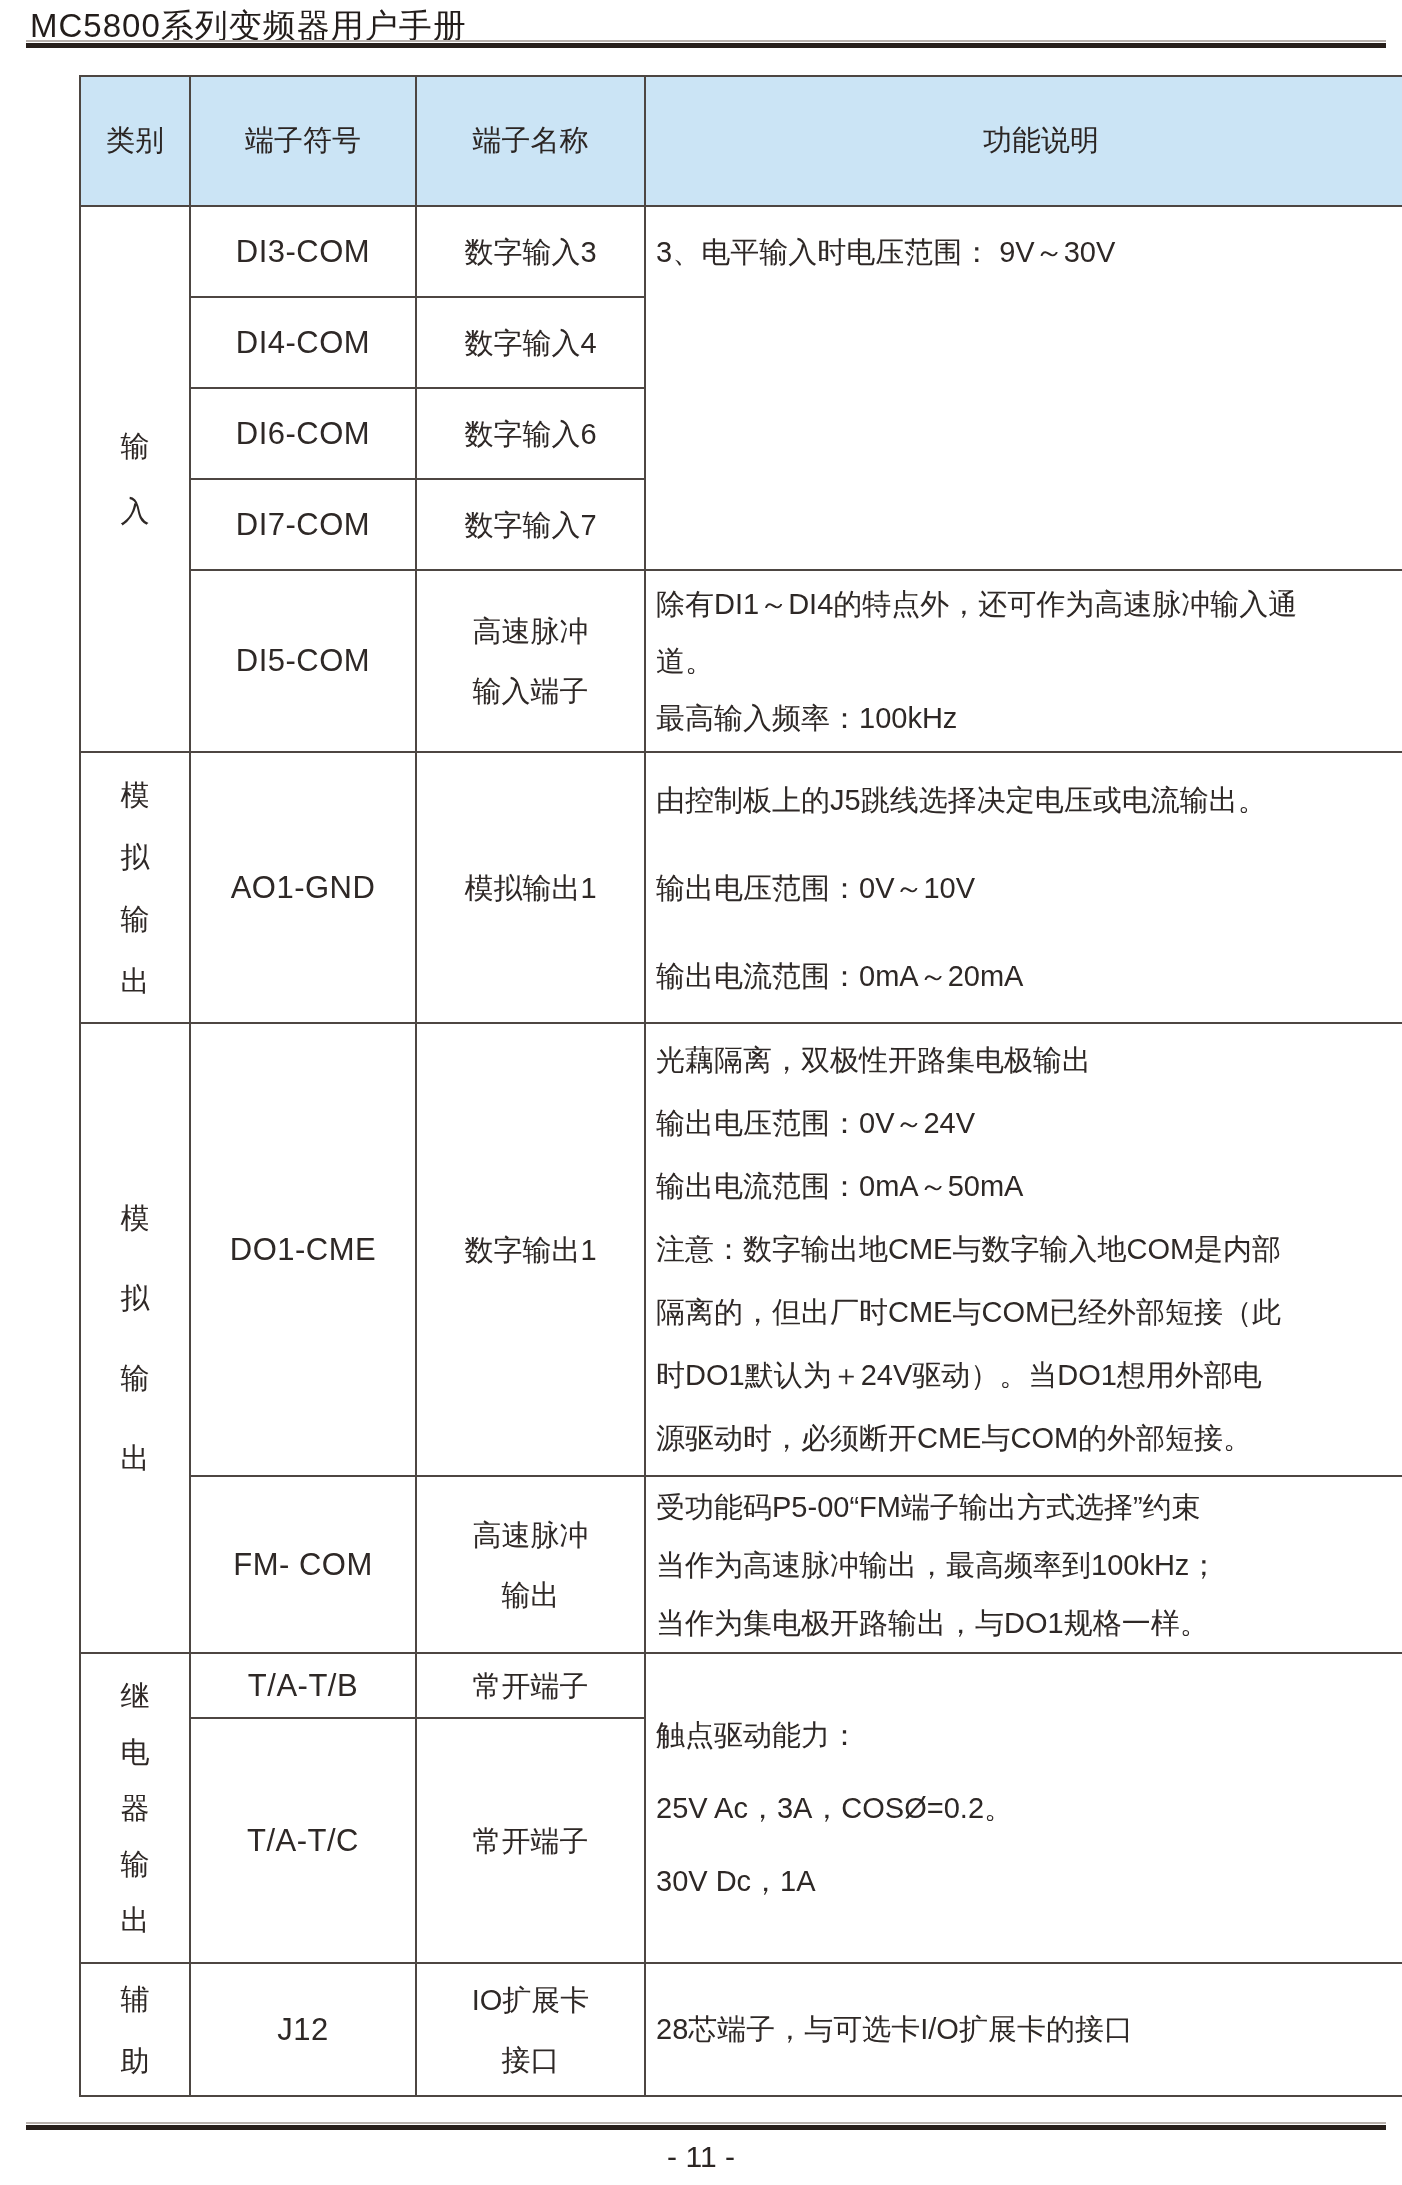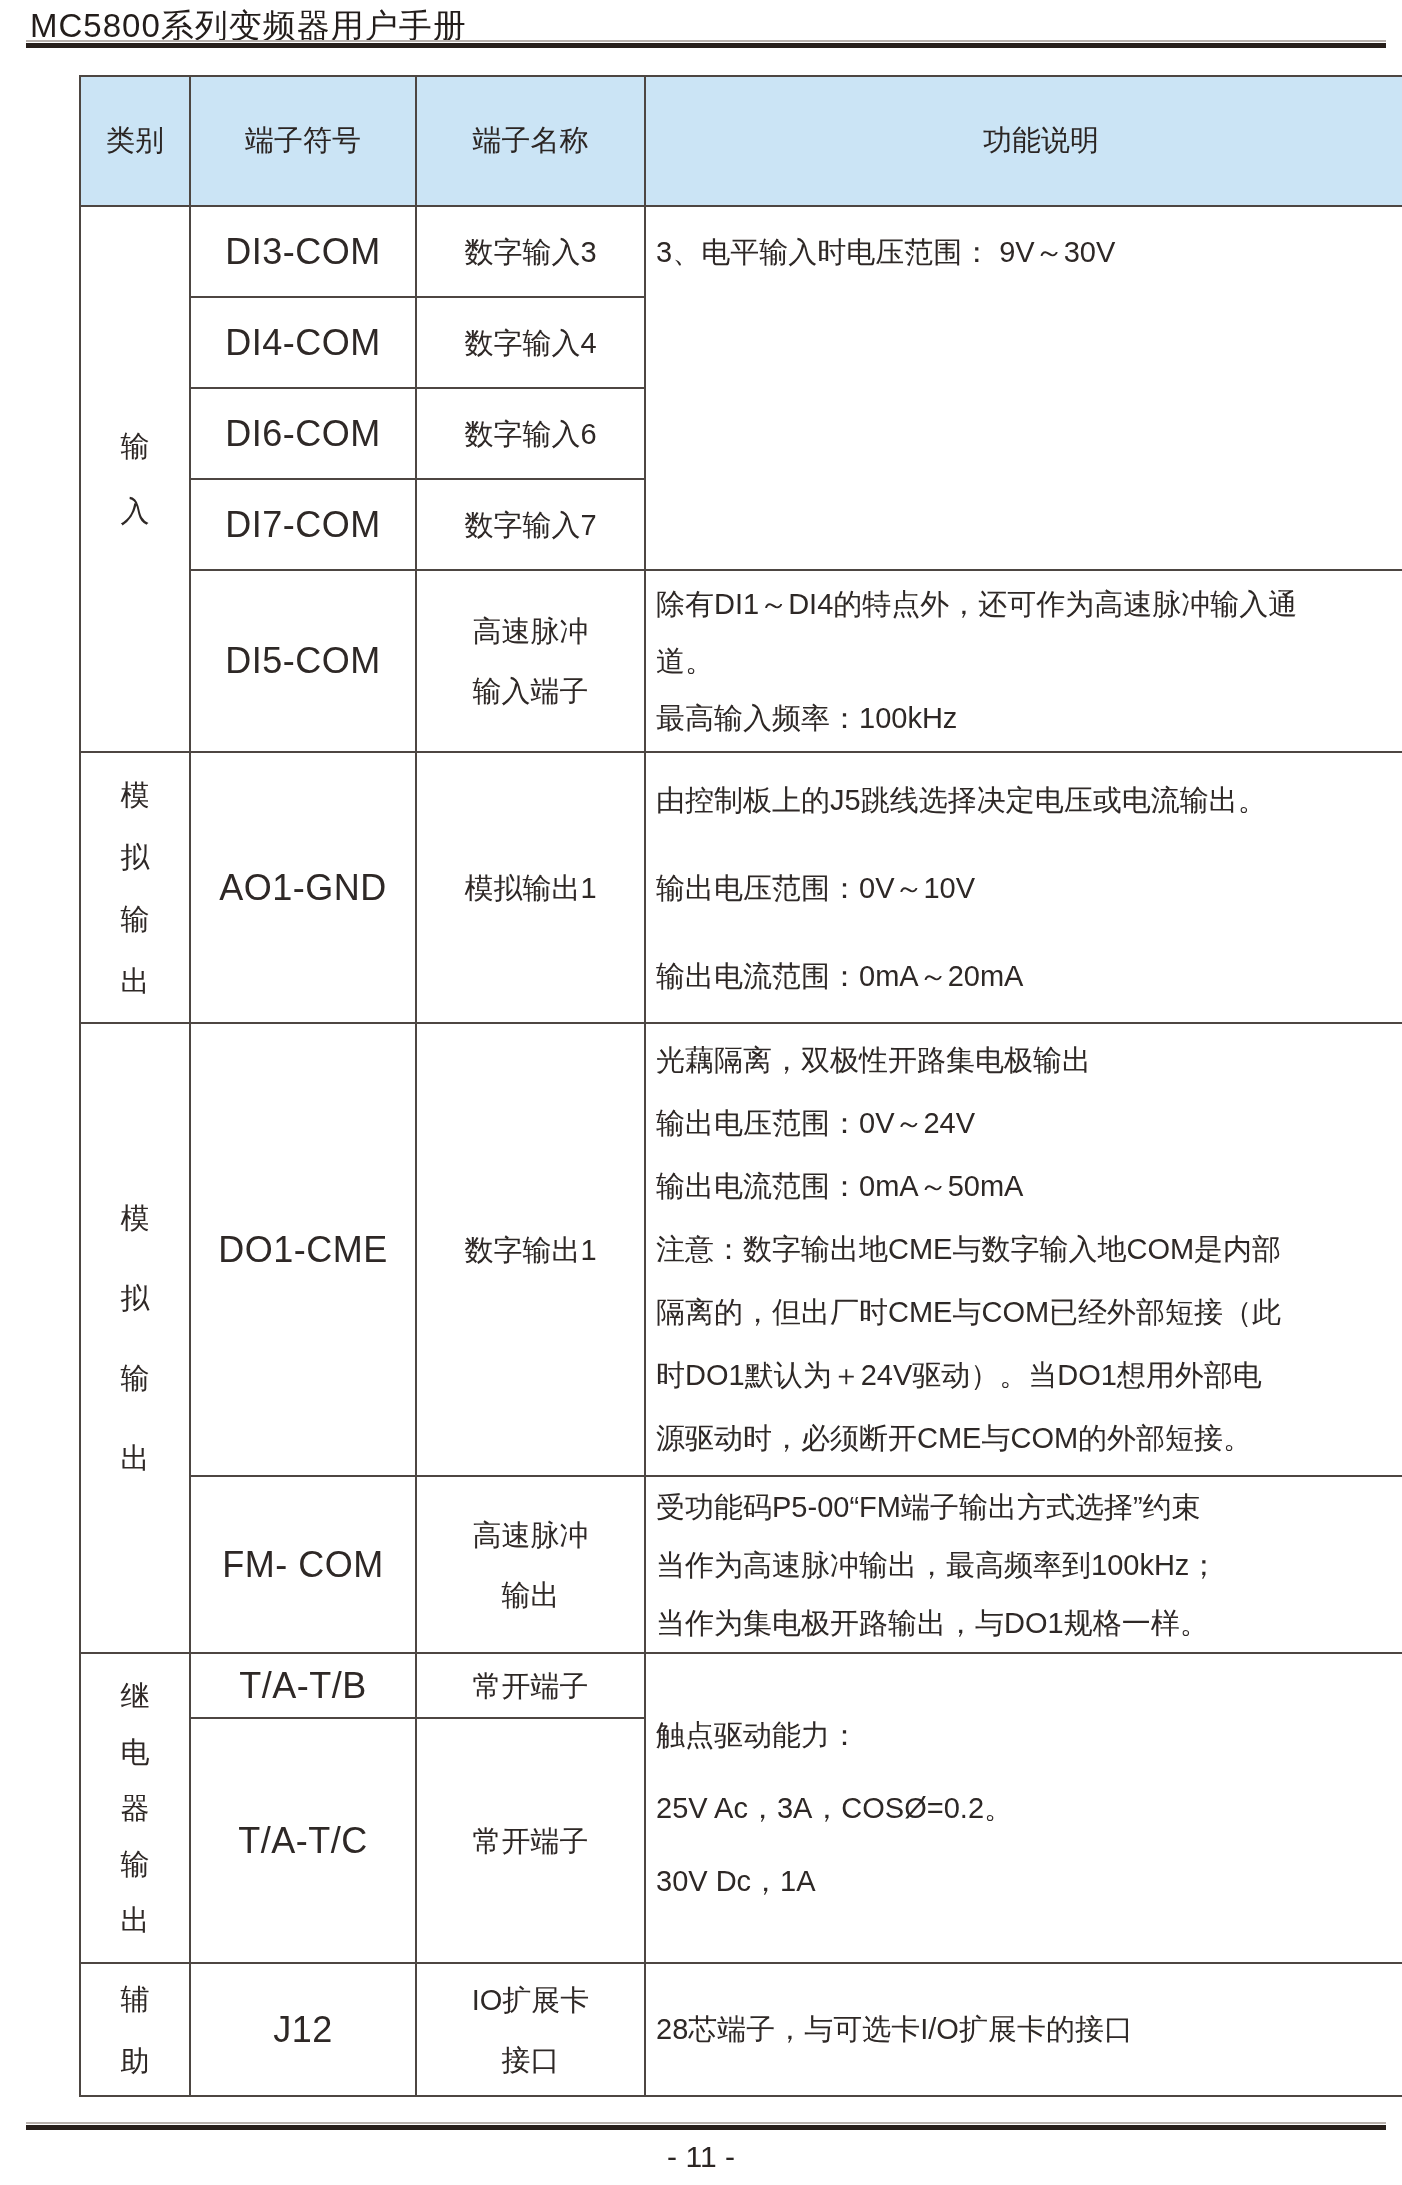--- a/index.html
+++ b/index.html
@@ -57,21 +57,21 @@
     white-space:pre-line;
   }
   .cat-input { line-height:65px; padding-bottom:170px; }
   .cat-ao    { line-height:62px; }
   .cat-do    { line-height:80px; padding-top:130px; }
   .cat-relay { line-height:56px; }
   .cat-aux   { line-height:62px; }
 
   td.sym {
     text-align:center;
-    font-size:36px;
+    font-size:31px;
     letter-spacing:0.5px;
     margin-left:36px;
   }
   td.nm {
     text-align:center;
     font-size:29px;
     line-height:60px;
     white-space:pre-line;
   }
   td.desc {

